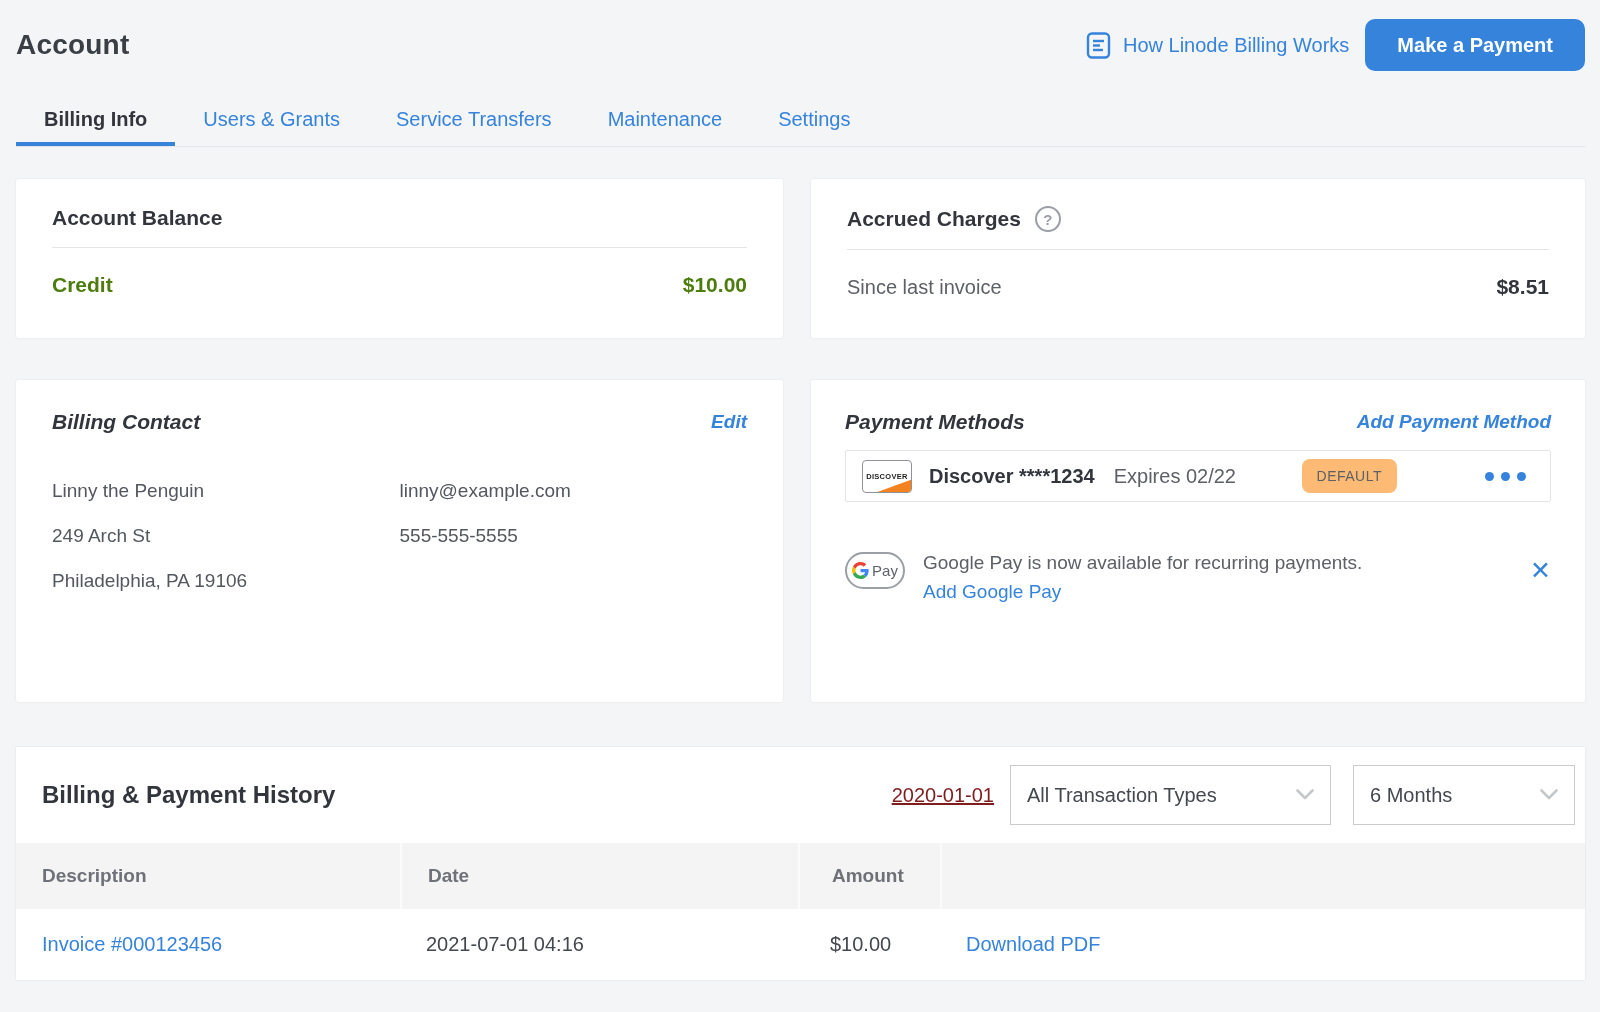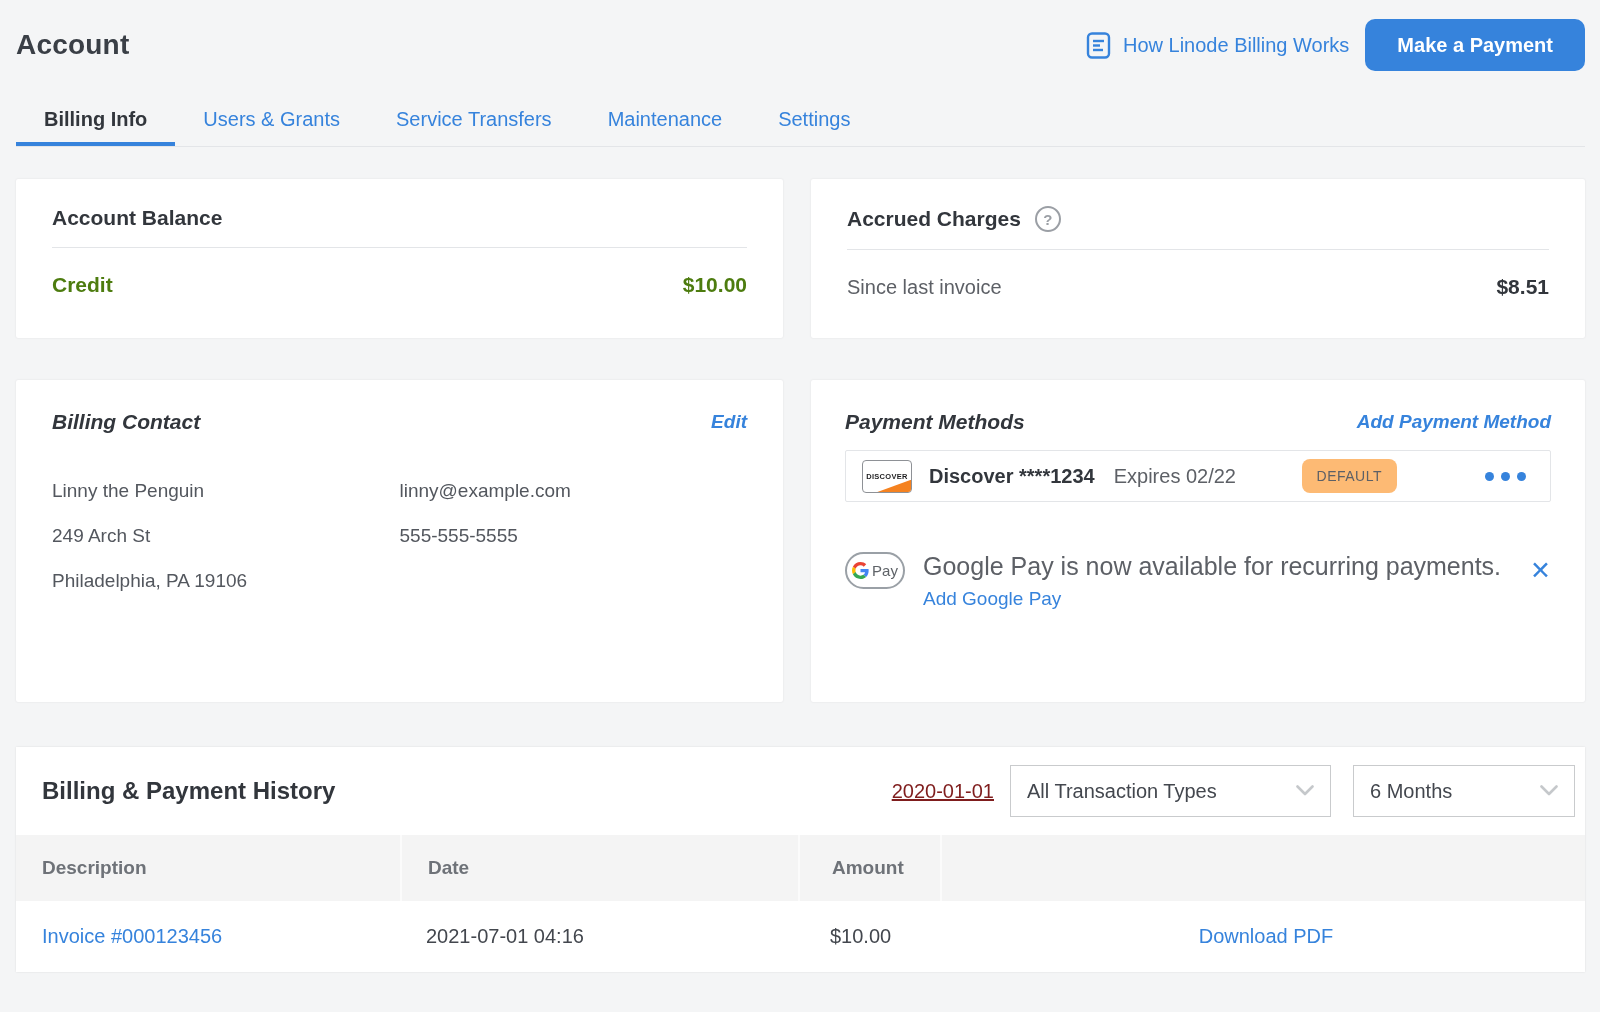--- a/index.html
+++ b/index.html
@@ -80,50 +80,50 @@
   .dots { display:flex; gap:7px; margin-left:88px; margin-right:8px; cursor:pointer; }
   .dots i { width:9px; height:9px; border-radius:50%; background:#3683dc; }
 
   .gpay-row { margin-top:50px; display:flex; align-items:flex-start; }
   .gpay-logo {
     width:60px; height:37px; border:2px solid #9aa0a6; border-radius:19px; background:#fff;
     display:flex; align-items:center; justify-content:center; gap:3px; flex:none;
   }
   .gpay-pay { font-size:15px; font-weight:500; color:#5f6368; }
   .gpay-text { margin-left:18px; display:flex; flex-direction:column; gap:7px; }
-  .gpay-msg { font-size:25px; color:#5d6066; }
+  .gpay-msg { font-size:19px; color:#5d6066; }
   .close-x { margin-left:auto; margin-top:6px; color:#3683dc; font-size:25px; line-height:1; cursor:pointer; }
   .close-x::after { content:"✕"; }
 
   
   .history { margin-top:45px; background:#fff; box-shadow:0 0 2px rgba(0,0,0,.10); }
   .history-header { display:flex; align-items:center; padding:18px 10px 18px 26px; }
   .history-title { margin:0; font-size:24px; font-weight:700; color:#32363c; flex:1; }
   .history-date { font-size:20px; color:#7f1d1d; margin-right:16px;text-decoration:underline; }
   .dropdown {
-    height:52px; background:#fff; border:1px solid #c9cbcd;
+    height:60px; background:#fff; border:1px solid #c9cbcd;
     display:flex; align-items:center; justify-content:space-between;
     padding:0 16px; cursor:pointer;
   }
   .dd-transactions { width:321px; margin-right:22px; }
   .dd-range { width:222px; }
   .dd-label { font-size:20px; color:#43474e; }
   .chev { flex:none; margin-left:12px; }
 
   .table-header { display:flex; background:#f4f4f4; height:66px; align-items:stretch; }
   .th { display:flex; align-items:center; padding-left:26px; font-size:19px; font-weight:600; color:#6e7278; }
   .th + .th { border-left:2px solid #fbfbfb; }
   .col-desc { width:384px; }
   .col-date { width:398px; }
   .col-amount { width:142px; }
   .col-amount.th, .col-amount.td { padding-left:32px; }
   .col-action { flex:1; }
   .table-row { display:flex; background:#fff; height:71px; align-items:center; font-size:20px; }
   .td { padding-left:26px; }
-  .td.col-action { text-align:center; padding-right:19px; }
+  .td.col-action { text-align:left; padding-right:19px; }
   .cell-text { color:#43474e; }
   .row-link { font-size:20px; }
 </style>
 </head>
 <body>
 
 <div class="page">
 
   <header class="topbar">
     <h1 class="page-title">Account</h1>

